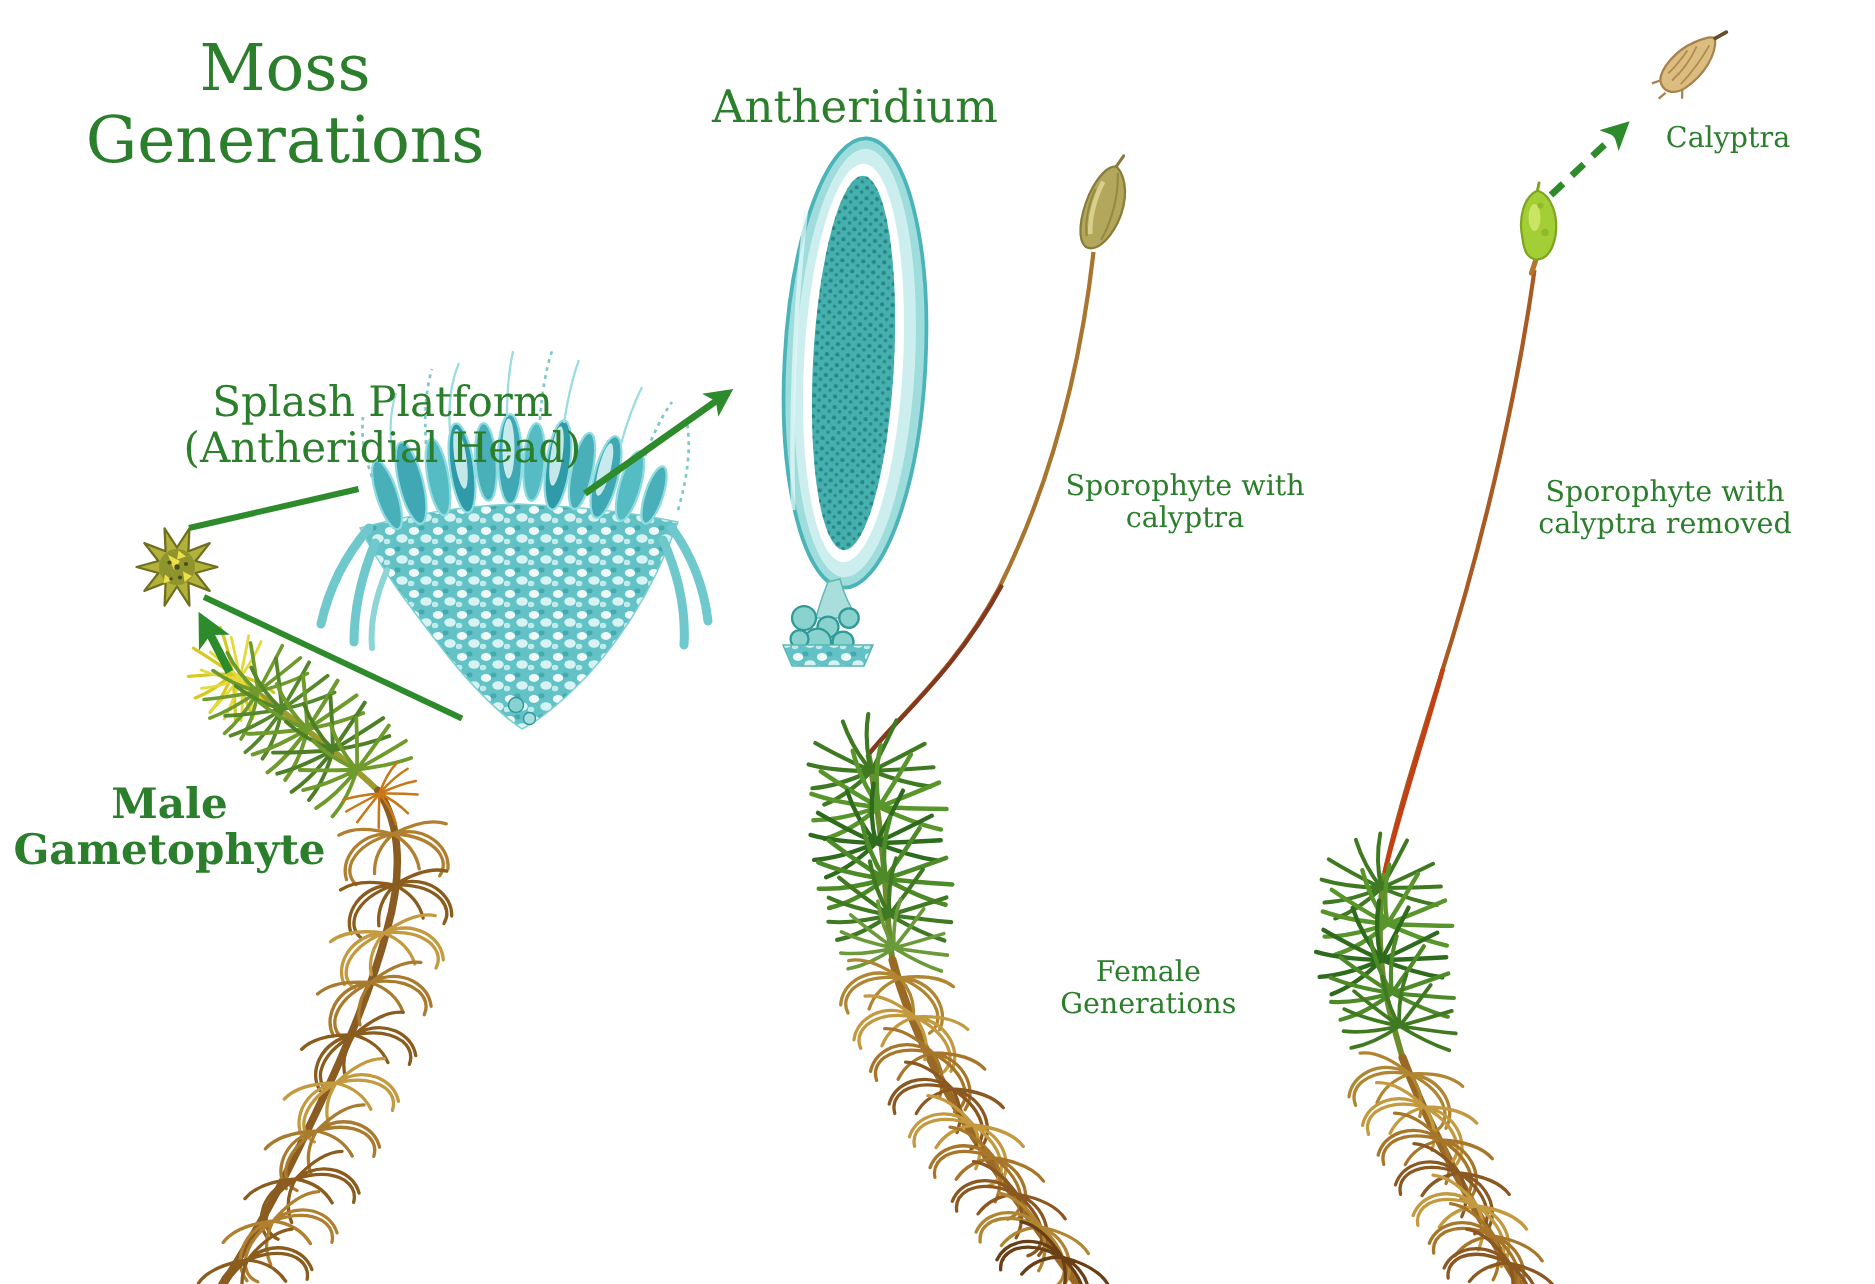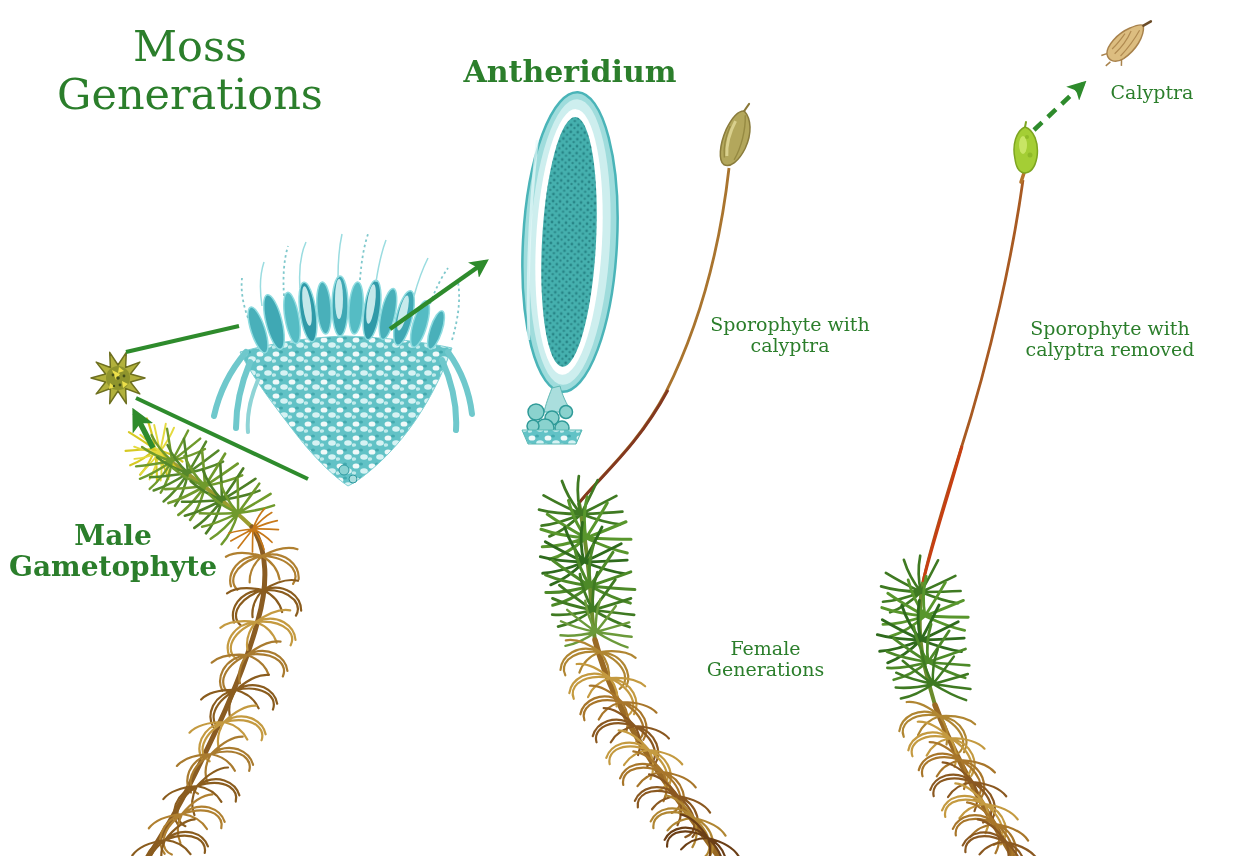--- a/index.html
+++ b/index.html
@@ -210,22 +210,24 @@
       <line class="arrow" x1="136" y1="398" x2="308" y2="479" stroke-width="4"></line>
       <path class="arrow" d="M153,448 L135,413" stroke-width="5.5" marker-end="url(#ah)"></path>
       <path class="arrow" d="M390,329 L485,262" stroke-width="4.5" marker-end="url(#ah)"></path>
       <path class="arrow" d="M1034,130 L1083,84" stroke-width="4.5" stroke-dasharray="11 8" marker-end="url(#ah)"></path>
     </g>
   </svg>
 
   <div class="label title" style="left:40px;top:22px;width:300px;">Moss
 Generations</div>
 
-  <div class="label" style="left:455px;top:55px;width:230px;font-size:30px;font-weight:bold;">Antheridium</div>
-
+  <div class="label" style="left:455px;top:55px;width:230px;font-size:30px;">Antheridium</div>
+
+  <div class="label" style="left:115px;top:252px;width:280px;font-size:28px;">Splash Platform
+(Antheridial Head)</div>
 
   <div class="label" style="left:8px;top:520px;width:210px;font-size:28px;font-weight:bold;">Male
 Gametophyte</div>
 
   <div class="label" style="left:660px;top:314px;width:260px;">Sporophyte with
 calyptra</div>
 
   <div class="label" style="left:978px;top:318px;width:264px;">Sporophyte with
 calyptra removed</div>
 

